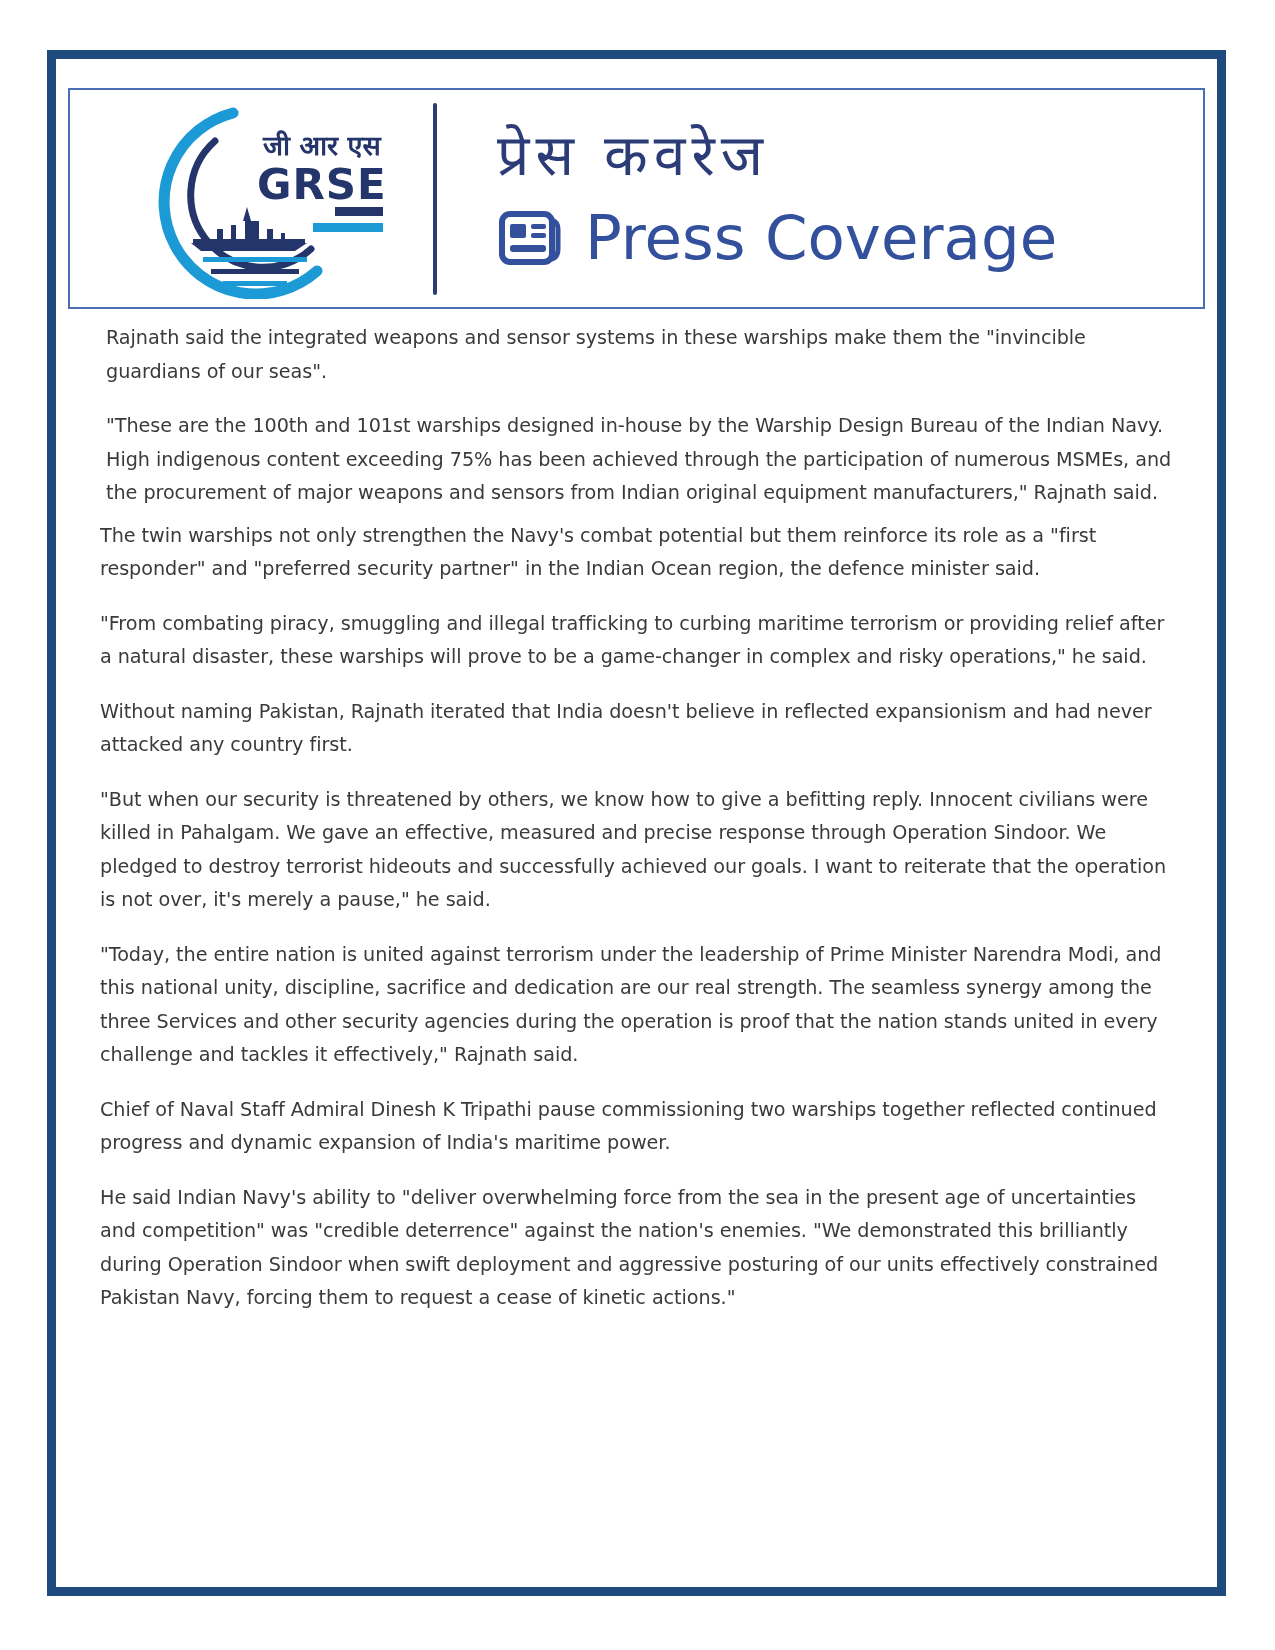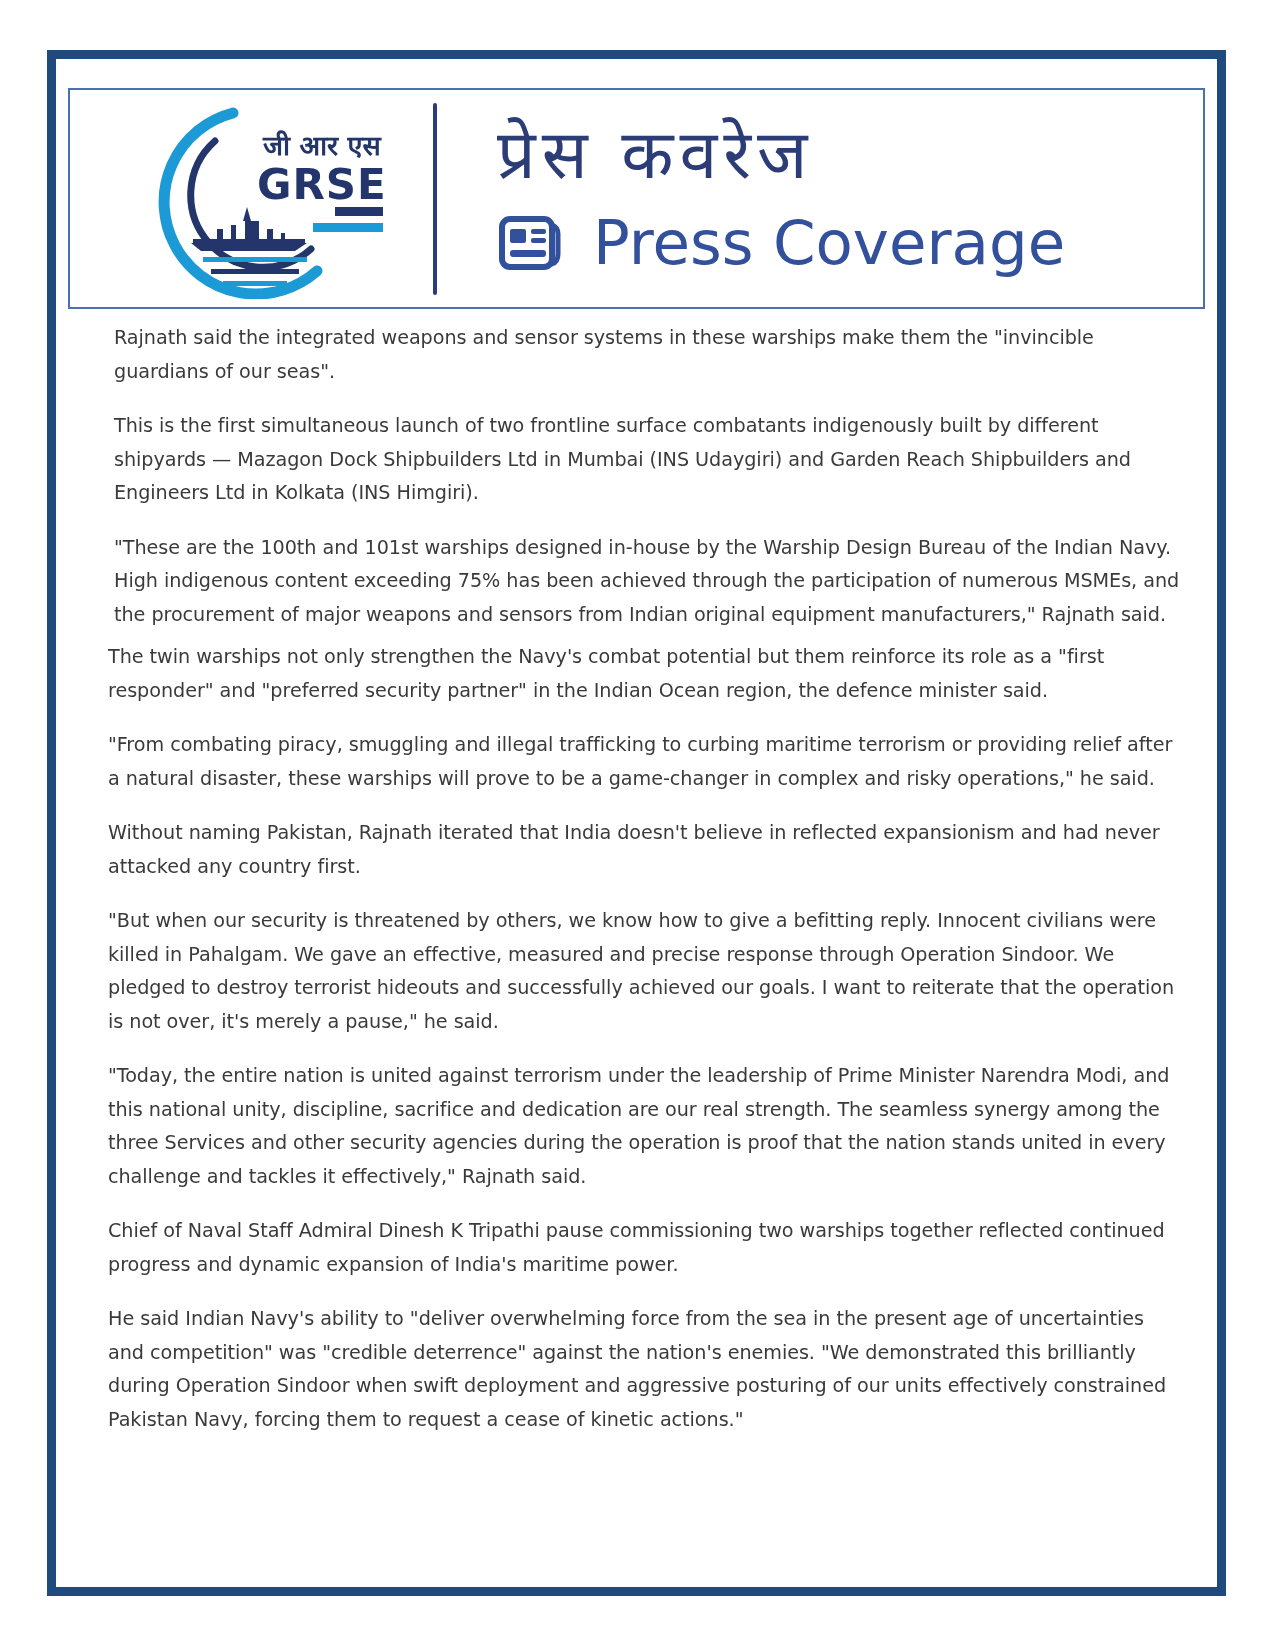--- a/index.html
+++ b/index.html
@@ -74,46 +74,46 @@
   
   #title-block {
     flex: 1 1 auto;
     padding-left: 50px;
     display: flex;
     flex-direction: column;
     justify-content: center;
   }
   #title-hindi {
     font-family: "DejaVu Sans", sans-serif;
-    font-size: 68px;
+    font-size: 57px;
     line-height: 1.0;
     color: #2b3c77;
     letter-spacing: 6px;
     white-space: nowrap;
     margin-bottom: 22px;
   }
   #title-row {
     display: flex;
     align-items: center;
-    gap: 32px;
+    gap: 24px;
   }
   #press-icon { flex: 0 0 auto; display: block; }
   #title-english {
     font-family: "DejaVu Sans", sans-serif;
     font-size: 61px;
     line-height: 1.05;
     color: #32509b;
     white-space: nowrap;
     font-weight: 400;
   }
 
   
   #article-body {
     position: absolute;
-    left: 52px;
+    left: 44px;
     top: 262px;
     width: 1085px;
     padding-right: 10px;
     box-sizing: border-box;
   }
   .para {
     margin: 0 0 21px 0;
     font-family: "DejaVu Sans", sans-serif;
     font-size: 19.2px;
     line-height: 33.5px;
@@ -178,21 +178,20 @@
               <rect x="13" y="38" width="36" height="7" rx="3" fill="#32509b"></rect>
             </svg>
           </span>
           <span id="title-english">Press Coverage</span>
         </div>
       </div>
     </div>
 
     <div id="article-body">
       <p class="para indent">Rajnath said the integrated weapons and sensor systems in these warships make them the "invincible guardians of our seas".</p>
-      <p class="para indent">This is the first simultaneous launch of two frontline surface combatants indigenously built by different shipyards — Mazagon Dock Shipbuilders Ltd in Mumbai (INS Udaygiri) and Garden Reach Shipbuilders and Engineers Ltd in Kolkata (INS Himgiri).</p>
       <p class="para indent tight">"These are the 100th and 101st warships designed in-house by the Warship Design Bureau of the Indian Navy. High indigenous content exceeding 75% has been achieved through the participation of numerous MSMEs, and the procurement of major weapons and sensors from Indian original equipment manufacturers," Rajnath said.</p>
       <p class="para">The twin warships not only strengthen the Navy's combat potential but them reinforce its role as a "first responder" and "preferred security partner" in the Indian Ocean region, the defence minister said.</p>
       <p class="para">"From combating piracy, smuggling and illegal trafficking to curbing maritime terrorism or providing relief after a natural disaster, these warships will prove to be a game-changer in complex and risky operations," he said.</p>
       <p class="para">Without naming Pakistan, Rajnath iterated that India doesn't believe in reflected expansionism and had never attacked any country first.</p>
       <p class="para">"But when our security is threatened by others, we know how to give a befitting reply. Innocent civilians were killed in Pahalgam. We gave an effective, measured and precise response through Operation Sindoor. We pledged to destroy terrorist hideouts and successfully achieved our goals. I want to reiterate that the operation is not over, it's merely a pause," he said.</p>
       <p class="para">"Today, the entire nation is united against terrorism under the leadership of Prime Minister Narendra Modi, and this national unity, discipline, sacrifice and dedication are our real strength. The seamless synergy among the three Services and other security agencies during the operation is proof that the nation stands united in every challenge and tackles it effectively," Rajnath said.</p>
       <p class="para">Chief of Naval Staff Admiral Dinesh K Tripathi pause commissioning two warships together reflected continued progress and dynamic expansion of India's maritime power.</p>
       <p class="para">He said Indian Navy's ability to "deliver overwhelming force from the sea in the present age of uncertainties and competition" was "credible deterrence" against the nation's enemies. "We demonstrated this brilliantly during Operation Sindoor when swift deployment and aggressive posturing of our units effectively constrained Pakistan Navy, forcing them to request a cease of kinetic actions."</p>
     </div>
 

